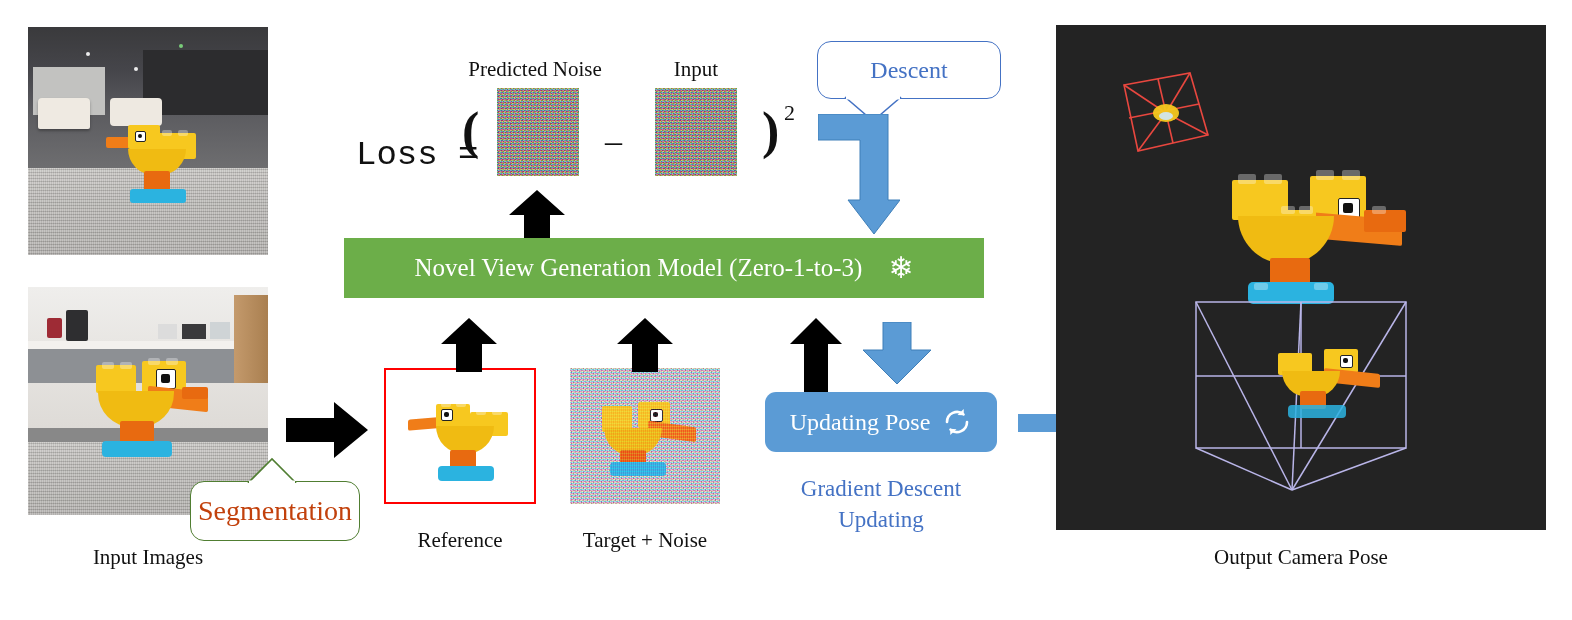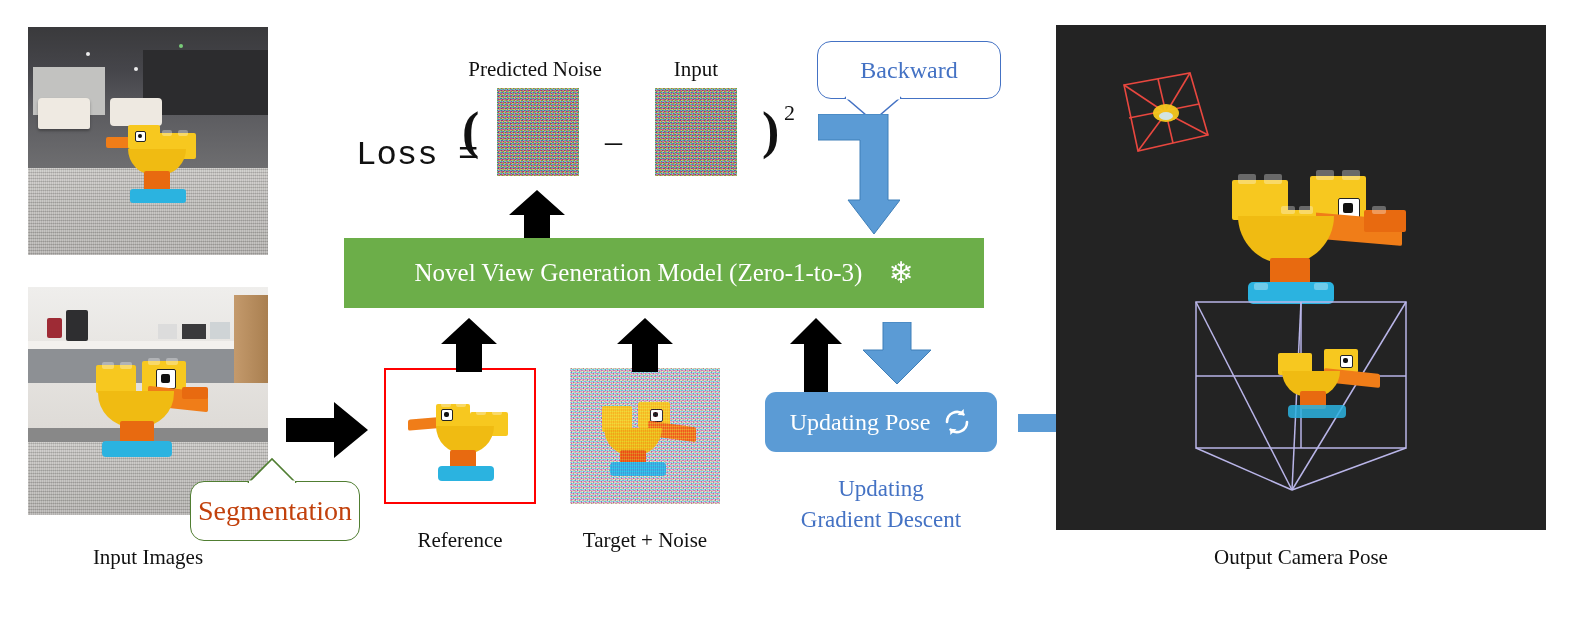--- a/index.html
+++ b/index.html
@@ -215,51 +215,51 @@
 <svg class="abs" style="left:617px;top:318px;" width="56" height="54">
   <path d="M28,0 L56,26 L41,26 L41,54 L15,54 L15,26 L0,26 Z" fill="#000"></path>
 </svg>
 <svg class="abs" style="left:790px;top:318px;" width="52" height="80">
   <path d="M26,0 L52,26 L38,26 L38,80 L14,80 L14,26 L0,26 Z" fill="#000"></path>
 </svg>
 <svg class="abs" style="left:509px;top:190px;" width="56" height="52">
   <path d="M28,0 L56,25 L41,25 L41,52 L15,52 L15,25 L0,25 Z" fill="#000"></path>
 </svg>
 
-<div class="greenbox abs" style="left:344px;top:238px;width:640px;height:70px;">
+<div class="greenbox abs" style="left:344px;top:238px;width:640px;height:60px;">
   <span>Novel View Generation Model (Zero-1-to-3)</span>
   <span style="font-size:30px;line-height:1;">❄</span>
 </div>
 
 <svg class="abs" style="left:861px;top:322px;" width="72" height="62">
   <path d="M36,62 L2,28 L22,28 L22,0 L50,0 L50,28 L70,28 Z" fill="#5B9BD5" stroke="#3f7fb8" stroke-width="1"></path>
 </svg>
 
 <div class="posebtn abs" style="left:765px;top:392px;width:232px;height:60px;">
   <span>Updating Pose</span>
   <svg width="30" height="30" viewBox="0 0 24 24">
     <path d="M4,12 a8,8 0 0,1 13.2,-6.1" fill="none" stroke="#fff" stroke-width="2.1" stroke-linecap="round"></path>
     <path d="M20,12 a8,8 0 0,1 -13.2,6.1" fill="none" stroke="#fff" stroke-width="2.1" stroke-linecap="round"></path>
     <path d="M17.4,1.6 L17.4,6.6 L12.4,6.3 Z" fill="#fff"></path>
     <path d="M6.6,22.4 L6.6,17.4 L11.6,17.7 Z" fill="#fff"></path>
   </svg>
 </div>
 
 <div class="gdtext abs" style="left:765px;top:473px;width:232px;">
+  <div>Gradient Descent</div>
   <div>Updating</div>
-  <div>Gradient Descent</div>
 </div>
 
 <svg class="abs" style="left:1018px;top:400px;" width="140" height="46">
   <path d="M0,14 L96,14 L96,0 L138,23 L96,46 L96,32 L0,32 Z" fill="#5B9BD5"></path>
 </svg>
 
 <div class="abs" style="left:817px;top:41px;width:182px;height:56px;">
   <div class="callout" style="width:100%;height:100%;">
-    <span>Backward</span>
+    <span>Descent</span>
   </div>
   <svg width="70" height="28" style="position:absolute;left:24px;top:54px;">
     <path d="M4,2 L32,26 L60,2" fill="#fff" stroke="#4472C4" stroke-width="1.6"></path>
     <path d="M5,3 L59,3" stroke="#fff" stroke-width="3"></path>
   </svg>
 </div>
 <svg class="abs" style="left:818px;top:114px;" width="82" height="122">
   <path d="M0,0 L82,0 L82,92 L82,92 L82,78 L60,78 L60,0 Z" fill="none"></path>
   <path d="M0,0 L70,0 L70,86 L82,86 L56,120 L30,86 L42,86 L42,26 L0,26 Z" fill="#5B9BD5" stroke="#3f7fb8" stroke-width="1"></path>
 </svg>

